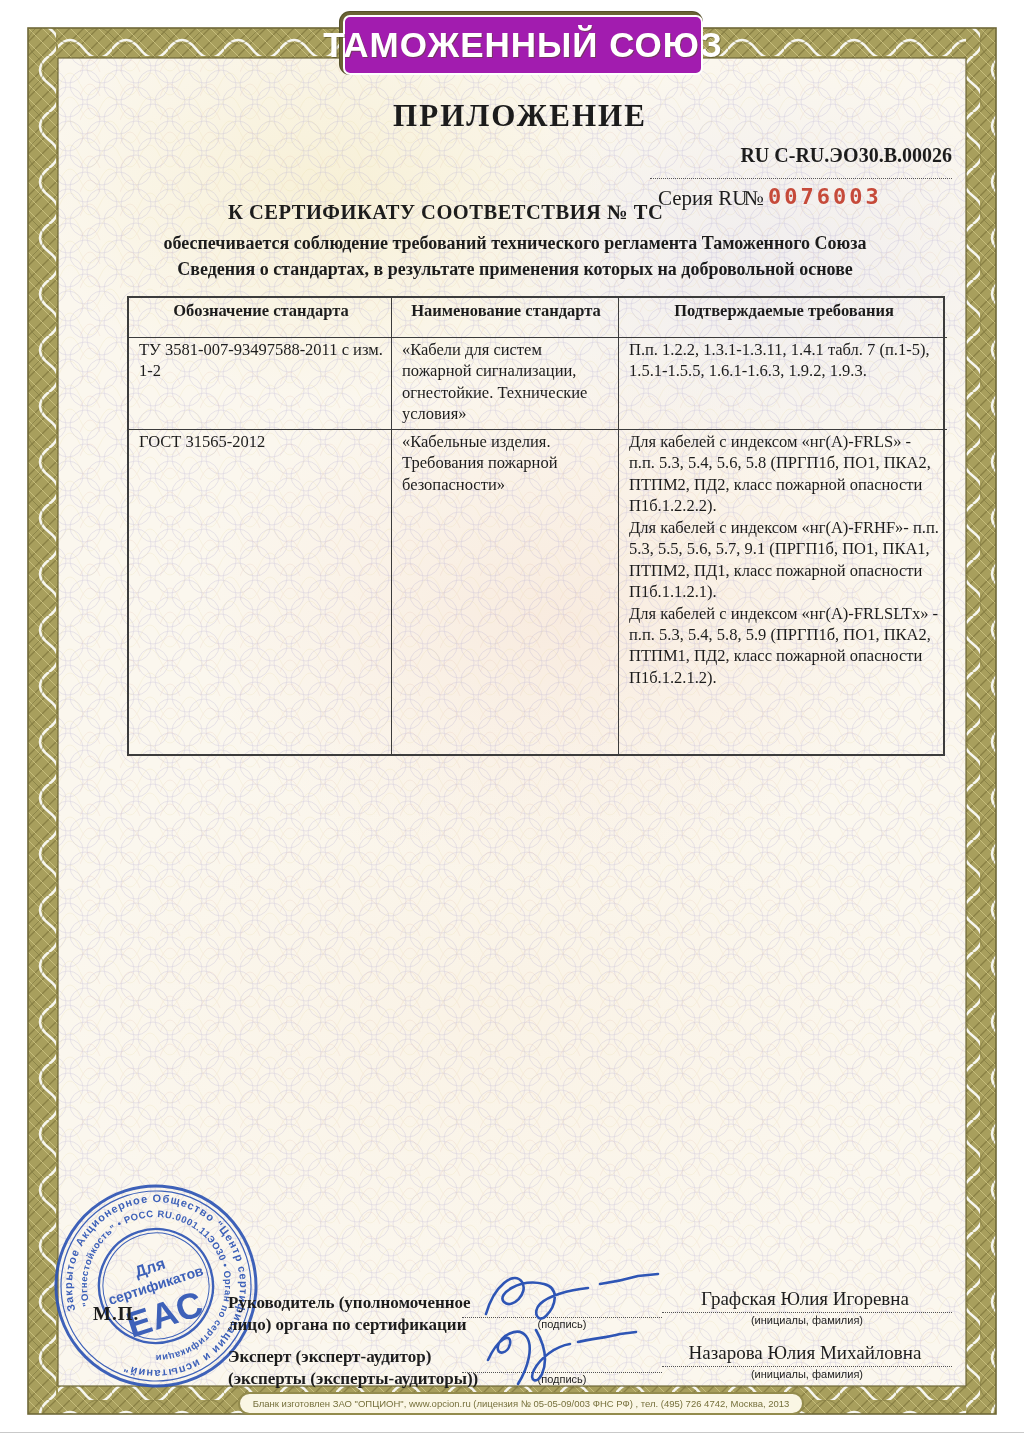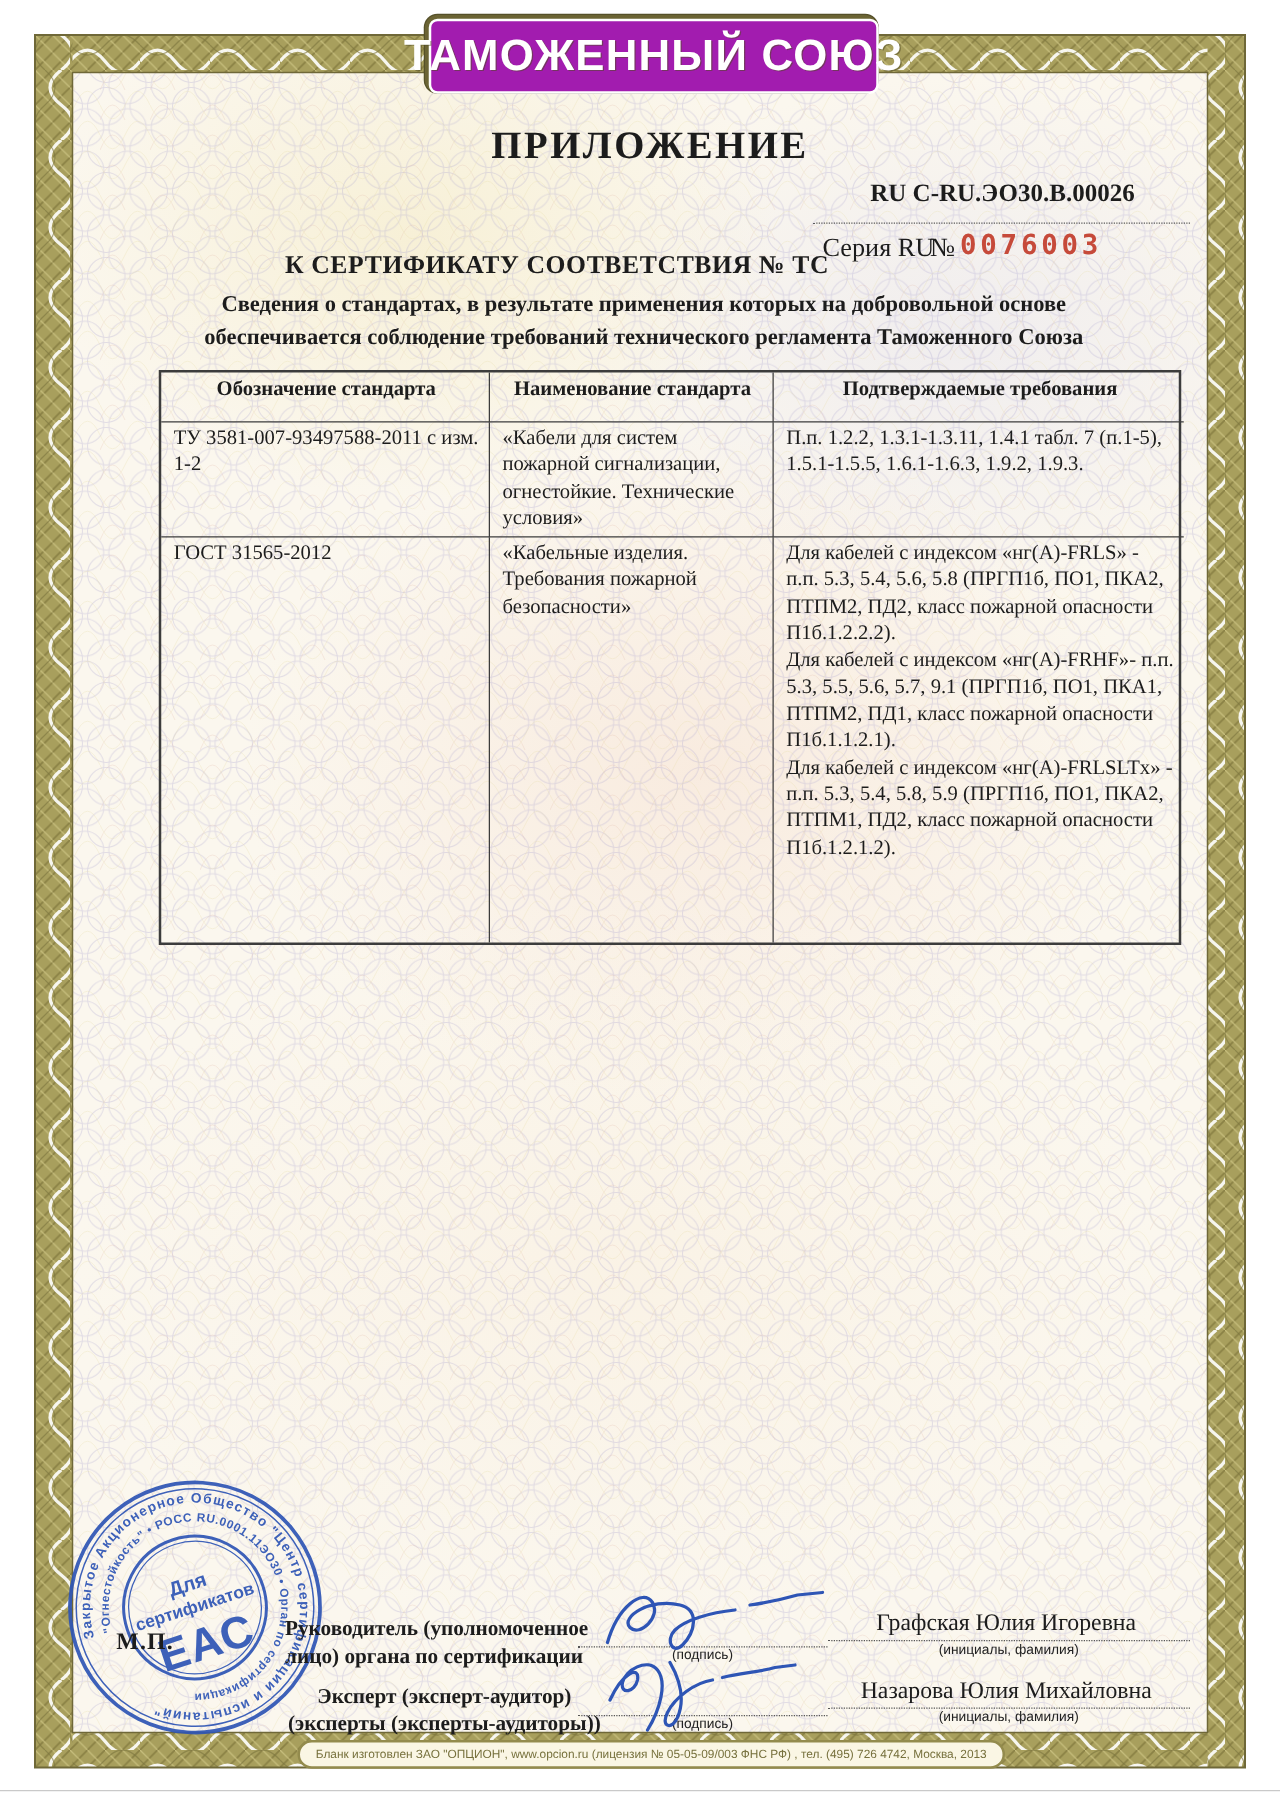--- a/index.html
+++ b/index.html
@@ -21,21 +21,21 @@
   
   .banner{left:340px;top:12px;width:362px;height:62px;background:#6b6434;border-radius:10px;
           padding:3px;box-sizing:border-box;box-shadow:0 0 0 1px #55502a;}
   .banner-inner{width:100%;height:100%;background:#a21caf;border:2px solid #ffffff;border-radius:7px;
           display:flex;align-items:center;justify-content:center;}
   .banner-text{font-family:"Liberation Sans", sans-serif;font-weight:bold;font-size:35px;color:#ffffff;
           letter-spacing:1px;text-shadow:1px 1px 0 rgba(80,75,35,.55);white-space:nowrap;}
 
   .page-title{left:0;top:98px;width:1040px;text-align:center;font-size:31px;font-weight:bold;letter-spacing:2px;}
   .subtitle{left:228px;top:154px;font-size:20.5px;font-weight:bold;letter-spacing:.5px;white-space:nowrap;margin-top:47px;}
-  .cert-number{left:652px;top:144px;width:300px;text-align:center;font-size:20px;font-weight:bold;white-space:nowrap;}
+  .cert-number{left:652px;top:144px;width:300px;text-align:right;font-size:20px;font-weight:bold;white-space:nowrap;}
   .cert-underline{left:650px;top:178px;width:302px;border-bottom:1px dotted #5a5a5a;height:0;}
   .series-label{left:638px;top:186px;font-size:21px;margin-left:20px;}
   .series-sign{left:744px;top:186px;font-size:21px;}
   .series-number{left:768px;top:184px;font-family:"DejaVu Sans Mono", monospace;font-size:22px;font-weight:bold;
                  letter-spacing:3px;color:#c64a3a;}
 
   .intro{left:70px;top:230px;width:890px;text-align:center;font-size:18px;font-weight:bold;line-height:1.45;}
 
   
   .cert-table{left:127px;top:296px;width:818px;display:grid;grid-template-columns:263px 227px 328px;
@@ -129,22 +129,22 @@
 
   <div class="abs page-title">ПРИЛОЖЕНИЕ</div>
   <div class="abs subtitle">К СЕРТИФИКАТУ СООТВЕТСТВИЯ  № ТС</div>
   <div class="abs cert-number">RU C-RU.ЭО30.В.00026</div>
   <div class="abs cert-underline"></div>
   <div class="abs series-label">Серия RU</div>
   <div class="abs series-sign">№</div>
   <div class="abs series-number">0076003</div>
 
   <div class="abs intro">
+    <div>обеспечивается соблюдение требований технического регламента Таможенного Союза</div>
     <div>Сведения о стандартах, в результате применения которых на добровольной основе</div>
-    <div>обеспечивается соблюдение требований технического регламента Таможенного Союза</div>
   </div>
 
   <div class="abs cert-table">
     <div class="cell head">Обозначение стандарта</div>
     <div class="cell head">Наименование стандарта</div>
     <div class="cell head last-col">Подтверждаемые требования</div>
 
     <div class="cell">ТУ 3581-007-93497588-2011 с изм. 1-2</div>
     <div class="cell">«Кабели для систем пожарной сигнализации, огнестойкие. Технические условия»</div>
     <div class="cell last-col">
@@ -185,21 +185,21 @@
   </svg>
   <div class="abs mp-label">М.П.</div>
 
   <div class="abs sig-label" style="top:1292px;">Руководитель (уполномоченное лицо) органа по сертификации</div>
   <div class="abs sig-line" style="top:1317px;"></div>
   <div class="abs sig-sub" style="top:1318px;">(подпись)</div>
   <div class="abs name" style="top:1288px;">Графская Юлия Игоревна</div>
   <div class="abs name-line" style="top:1312px;"></div>
   <div class="abs name-sub" style="top:1314px;">(инициалы, фамилия)</div>
 
-  <div class="abs sig-label" style="top:1346px;text-align:center;">Эксперт (эксперт-аудитор) (эксперты (эксперты-аудиторы))</div>
+  <div class="abs sig-label" style="top:1346px;">Эксперт (эксперт-аудитор) (эксперты (эксперты-аудиторы))</div>
   <div class="abs sig-line" style="top:1372px;"></div>
   <div class="abs sig-sub" style="top:1373px;">(подпись)</div>
   <div class="abs name" style="top:1342px;">Назарова Юлия Михайловна</div>
   <div class="abs name-line" style="top:1366px;"></div>
   <div class="abs name-sub" style="top:1368px;">(инициалы, фамилия)</div>
 
   <svg class="abs sig-svg" style="left:472px;top:1262px;" width="210" height="66" viewBox="0 0 210 66">
     <path d="M14,52 C22,24 42,8 50,20 C57,31 40,48 32,40 C24,32 48,16 72,22 C88,26 84,44 74,54 C66,62 60,50 68,42 C76,34 96,28 116,26 M128,22 C142,20 152,18 166,14 L186,12" stroke="#2e55b5" stroke-width="2.6" fill="none" stroke-linecap="round"></path>
   </svg>
   <svg class="abs sig-svg" style="left:478px;top:1316px;" width="200" height="74" viewBox="0 0 200 74">

